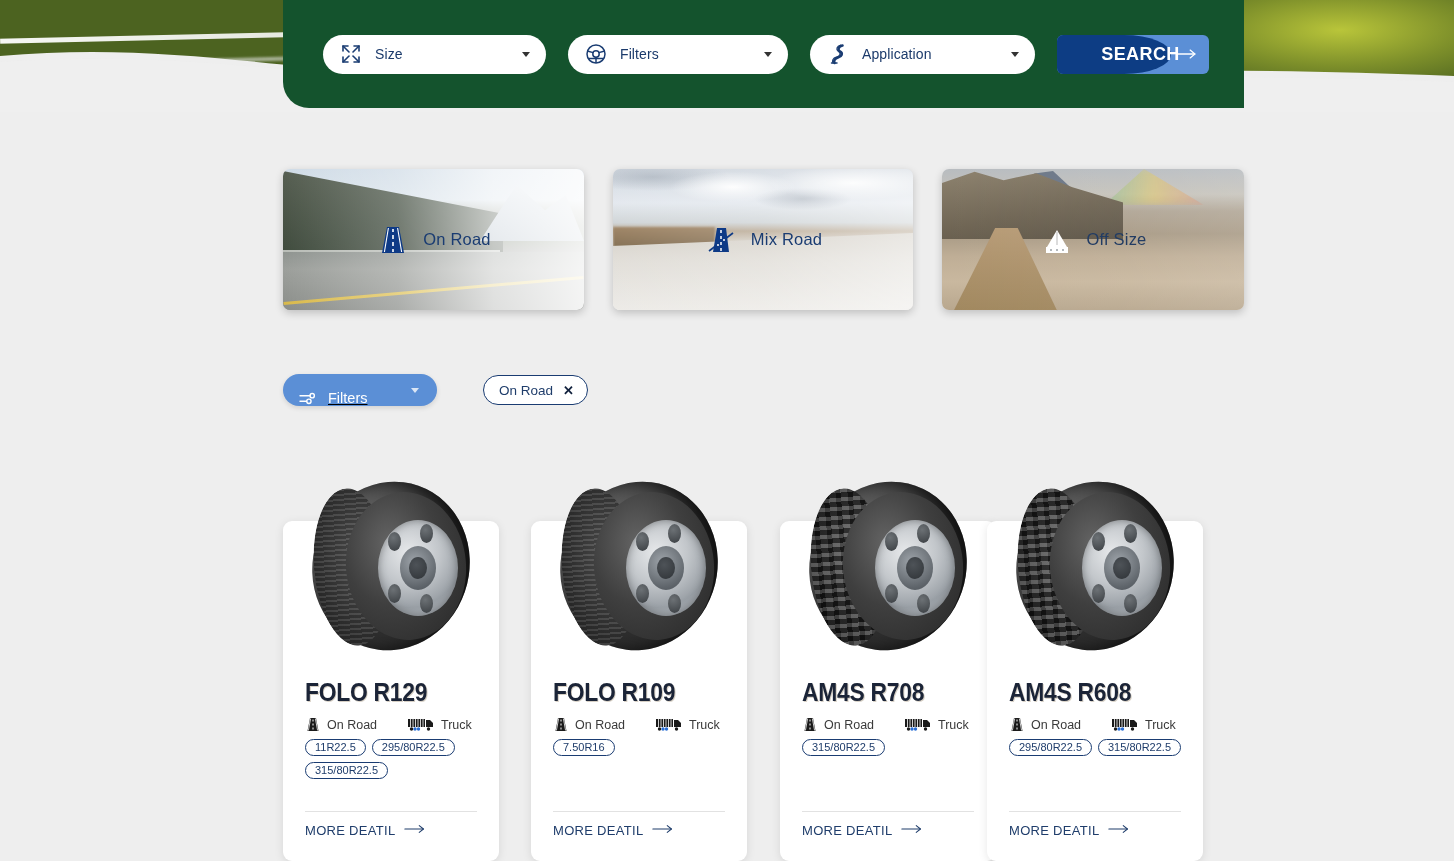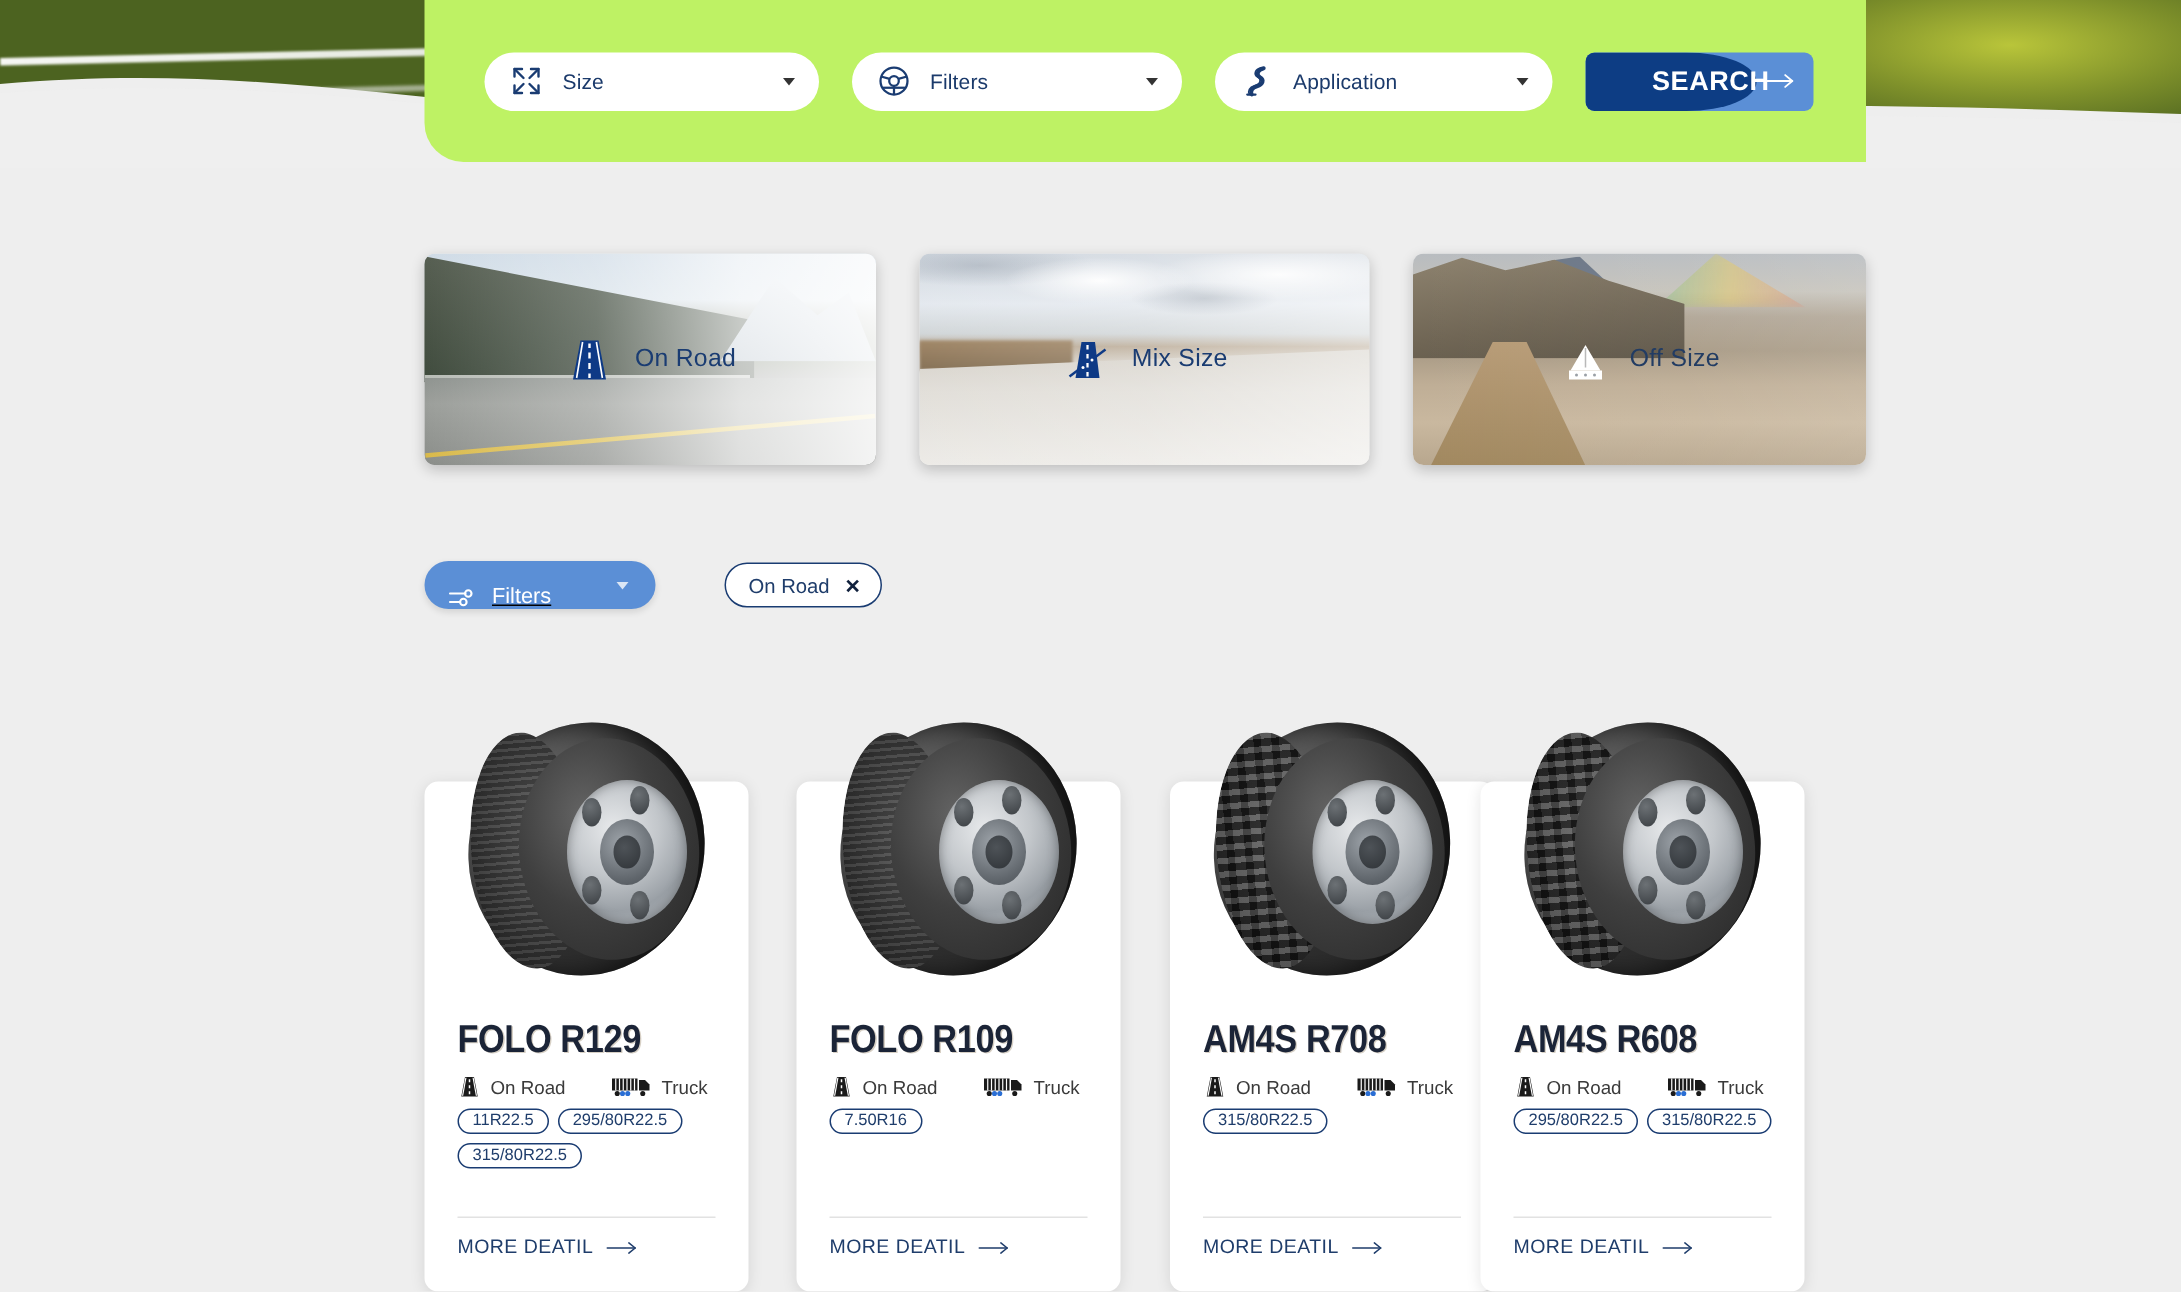--- a/index.html
+++ b/index.html
@@ -32,21 +32,21 @@
     transform: rotate(-1.6deg); filter: blur(1px);
   }
   .hero-wave {
     position:absolute; left:0; bottom:0; width:1454px; height:90px;
   }
   .hero-wave svg { display:block; width:100%; height:100%; }
 
   
   .search-panel {
     position:absolute; left:283px; top:0; width:961px; height:108px;
-    background:#bef264; border-bottom-left-radius:26px; border-bottom-right-radius:0;
+    background:#14532d; border-bottom-left-radius:26px; border-bottom-right-radius:0;
     display:flex; align-items:center; padding-left:40px; gap:22px;
     z-index: 5;
   }
   .dd {
     height:39px; background:#fff; border-radius:20px;
     display:flex; align-items:center; padding:0 14px 0 16px; gap:12px;
     position:relative; cursor:pointer; flex:none;
   }
   .dd.size { width:223px; }
   .dd.vehicle { width:220px; }
@@ -266,21 +266,21 @@
   .pmeta .mtext { font-size:12.5px; color:#3a3a3a; }
   .road-ic { width:16px; height:15px; flex:none; }
   .truck-ic { width:28px; height:15px; flex:none; }
 
   .psizes { position:absolute; left:22px; top:218px; width:176px; display:flex; flex-wrap:wrap; gap:6px; }
   .size-chip {
     border:1.1px solid #1a3c72; border-radius:11px; height:17px; line-height:15px;
     padding:0 9px; font-size:11px; color:#1f3d6b; background:#fff; white-space:nowrap; cursor:pointer;
   }
   .pdivider { position:absolute; left:22px; right:22px; top:290px; height:1px; background:#e2e2e2; }
-  .more { position:absolute; left:22px; top:302px; display:flex; align-items:flex-end; gap:9px; cursor:pointer; }
+  .more { position:absolute; left:22px; top:302px; display:flex; align-items:flex-start; gap:9px; cursor:pointer; }
   .more .mtxt { font-size:13px; color:#1f3d6b; letter-spacing:.3px; }
   .more svg { width:22px; height:12px; }
 </style>
 </head>
 <body>
 
 <div class="page">
 
   <div class="hero">
     <div class="hero-photo">
@@ -383,21 +383,21 @@
       </div>
       <div class="cat-fade"></div>
       <div class="cat-inner">
         <svg class="cat-ic" viewBox="0 0 34 34">
           <path d="M13 5 L22 5 L25 29 L9 29 Z" fill="#0e3a86"></path>
           <path d="M5 28 L29 10" stroke="#0e3a86" stroke-width="1.6" fill="none"></path>
           <path d="M17 7 v3 M17 13 v3 M17 19 v3 M17 25 v3" stroke="#ffffff" stroke-width="1.5"></path>
           <circle cx="14" cy="22" r="1" fill="#ffffff"></circle>
             <circle cx="20" cy="17" r="1" fill="#ffffff"></circle>
         </svg>
-        <span class="cat-label">Mix Size</span>
+        <span class="cat-label">Mix Road</span>
       </div>
     </div>
 
     <div class="cat c3">
       <div class="cat-bg bg-offroad">
         <div class="farhill"></div>
           <div class="rainbow"></div>
           <div class="ridge"></div>
         <div class="track2"></div>
           <div class="rocks"></div>

